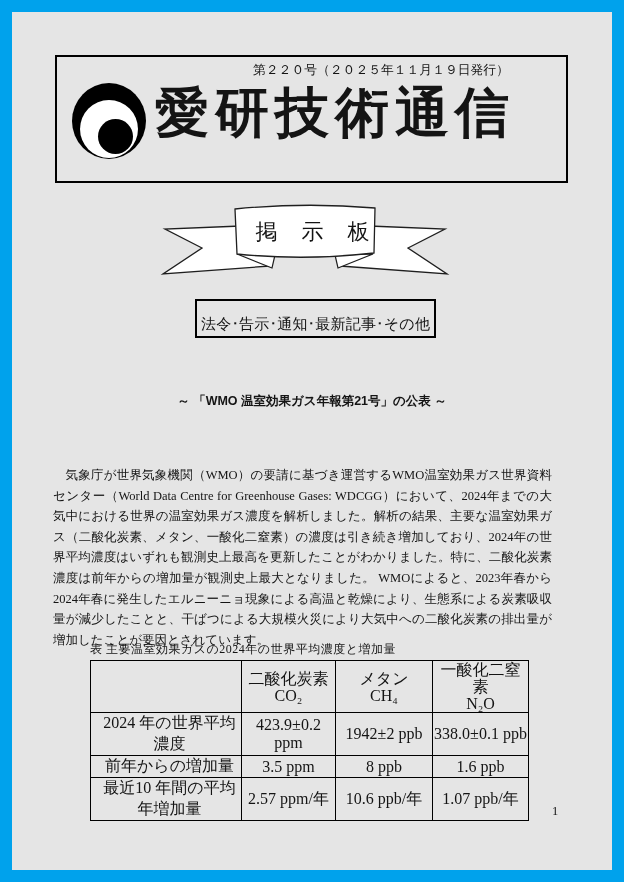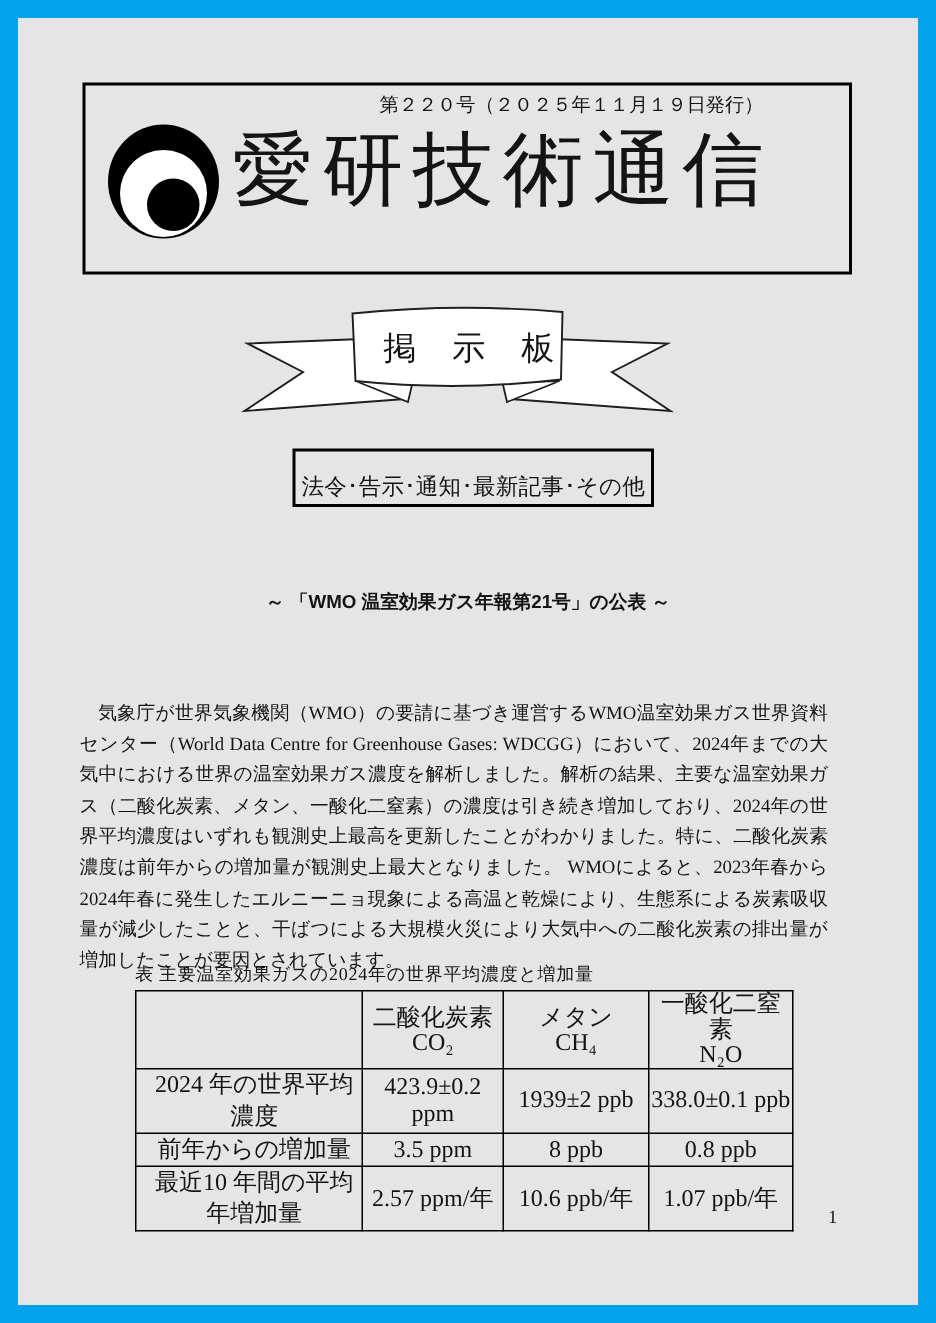--- a/index.html
+++ b/index.html
@@ -16,21 +16,21 @@
   }
   .frame{position:absolute;inset:0;border:12px solid var(--frame);pointer-events:none;z-index:50;}
 
   
   .header-box{position:absolute;left:55px;top:55px;width:513px;height:128px;border:2px solid #000;}
   .issue-line{position:absolute;left:196px;top:5px;font-family:var(--sans);font-size:12.8px;letter-spacing:0px;white-space:nowrap;}
   .logo{position:absolute;left:15px;top:26px;width:74px;height:76px;}
   .logo-outer{position:absolute;left:0;top:0;width:74px;height:76px;background:#000;border-radius:50%;}
   .logo-white{position:absolute;left:8px;top:17px;width:58px;height:58px;background:#fff;border-radius:50%;}
   .logo-dot{position:absolute;left:26px;top:36px;width:35px;height:35px;background:#000;border-radius:50%;}
-  .nl-title{position:absolute;left:98px;top:29px;font-family:var(--serif);font-weight:normal;font-size:54px;line-height:1.0;letter-spacing:6px;white-space:nowrap;}
+  .nl-title{position:absolute;left:98px;top:29px;font-family:var(--serif);font-weight:bold;font-size:54px;line-height:1.0;letter-spacing:6px;white-space:nowrap;}
 
   
   .ribbon{position:absolute;left:155px;top:196px;width:320px;height:88px;}
   .ribbon svg{position:absolute;left:0;top:0;}
   .ribbon-label{
     position:absolute;left:80px;top:13px;width:140px;height:45px;
     display:flex;align-items:center;justify-content:center;
     font-family:var(--sans);font-size:22px;letter-spacing:1px;white-space:nowrap;padding-left:16px;
   }
 
@@ -124,28 +124,28 @@
         <span class="col-formula">CH₄</span>
       </th>
       <th>
         <span class="col-name">一酸化二窒素</span>
         <span class="col-formula">N₂O</span>
       </th>
     </tr>
     <tr class="data">
       <td class="rowlabel">2024 年の世界平均濃度</td>
       <td>423.9±0.2 ppm</td>
-      <td>1939±2 ppb</td>
+      <td>1942±2 ppb</td>
       <td>338.0±0.1 ppb</td>
     </tr>
     <tr class="data">
       <td class="rowlabel">前年からの増加量</td>
       <td>3.5 ppm</td>
       <td>8 ppb</td>
-      <td>0.8 ppb</td>
+      <td>1.6 ppb</td>
     </tr>
     <tr class="data">
       <td class="rowlabel">最近10 年間の平均年増加量</td>
       <td>2.57 ppm/年</td>
       <td>10.6 ppb/年</td>
       <td>1.07 ppb/年</td>
     </tr>
   </tbody>
     </table>
 

